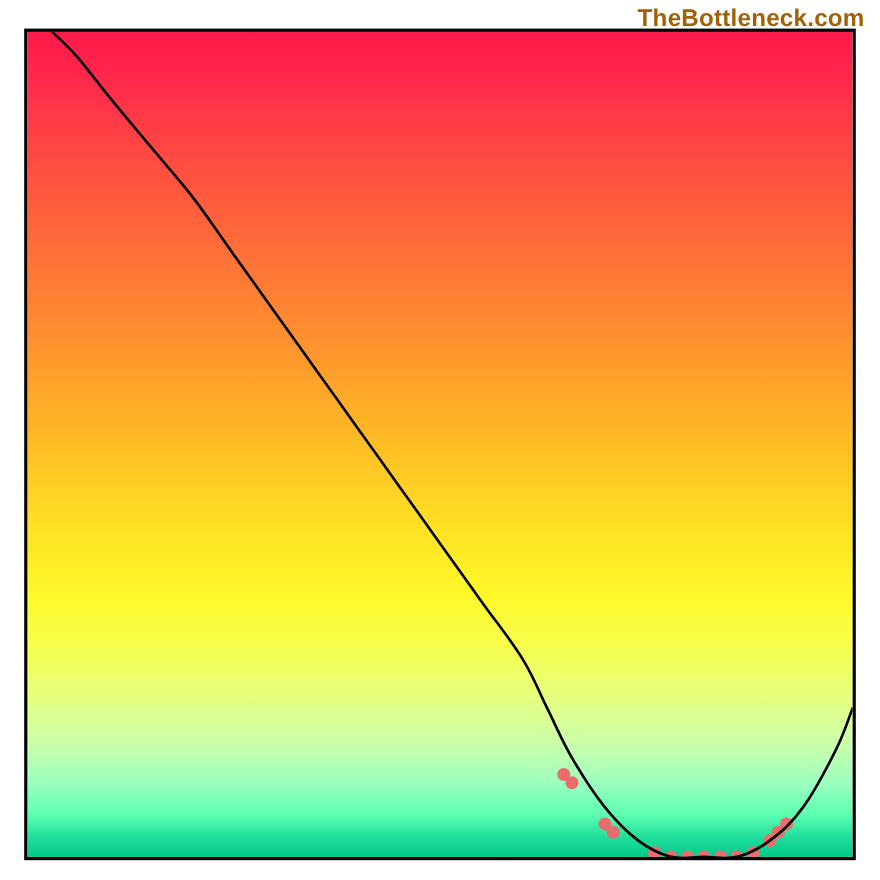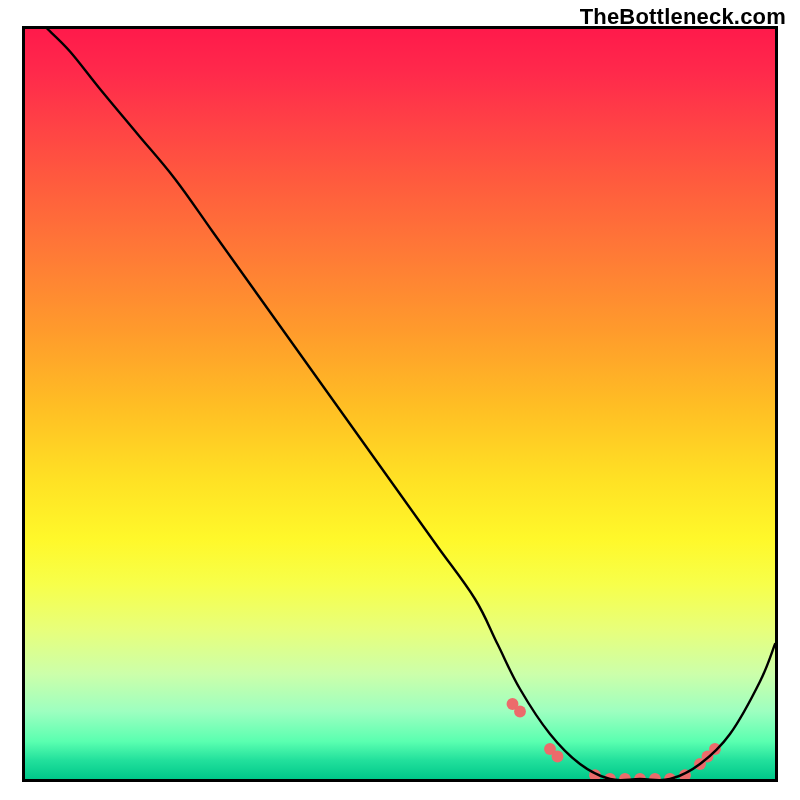--- a/index.html
+++ b/index.html
@@ -16,21 +16,21 @@
     width: 800px;
     height: 800px;
     box-sizing: border-box;
   }
   .watermark {
     position: absolute;
     top: 4px;
     right: 14px;
     font-size: 22px;
     font-weight: 600;
-    color: #000000;
+    color: #a16207;
     letter-spacing: 0.2px;
   }
   .plot-area {
     position: absolute;
     left: 22px;
     top: 26px;
     width: 756px;
     height: 756px;
     box-sizing: border-box;
     border: 3px solid #000;

